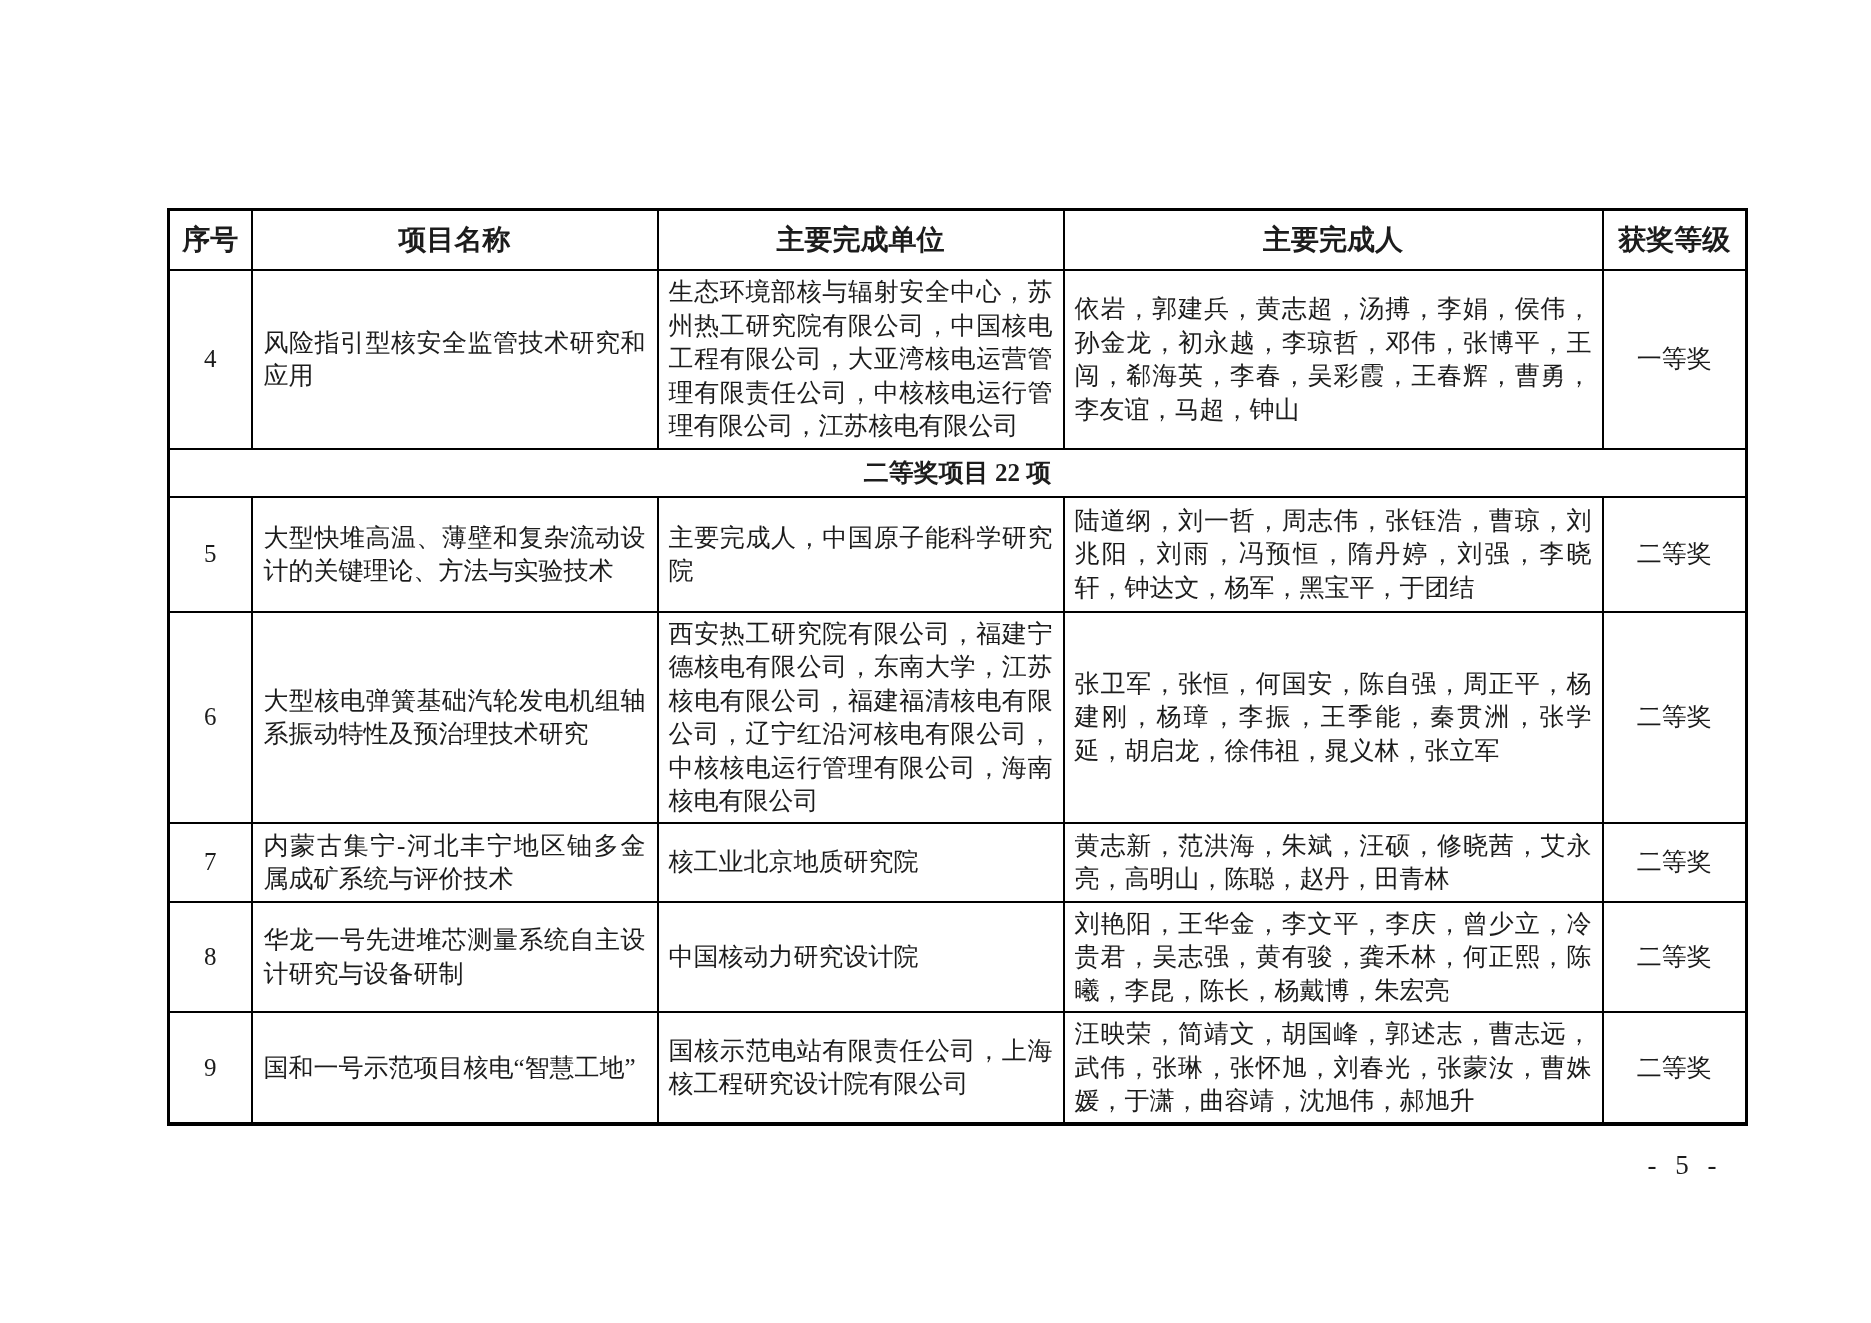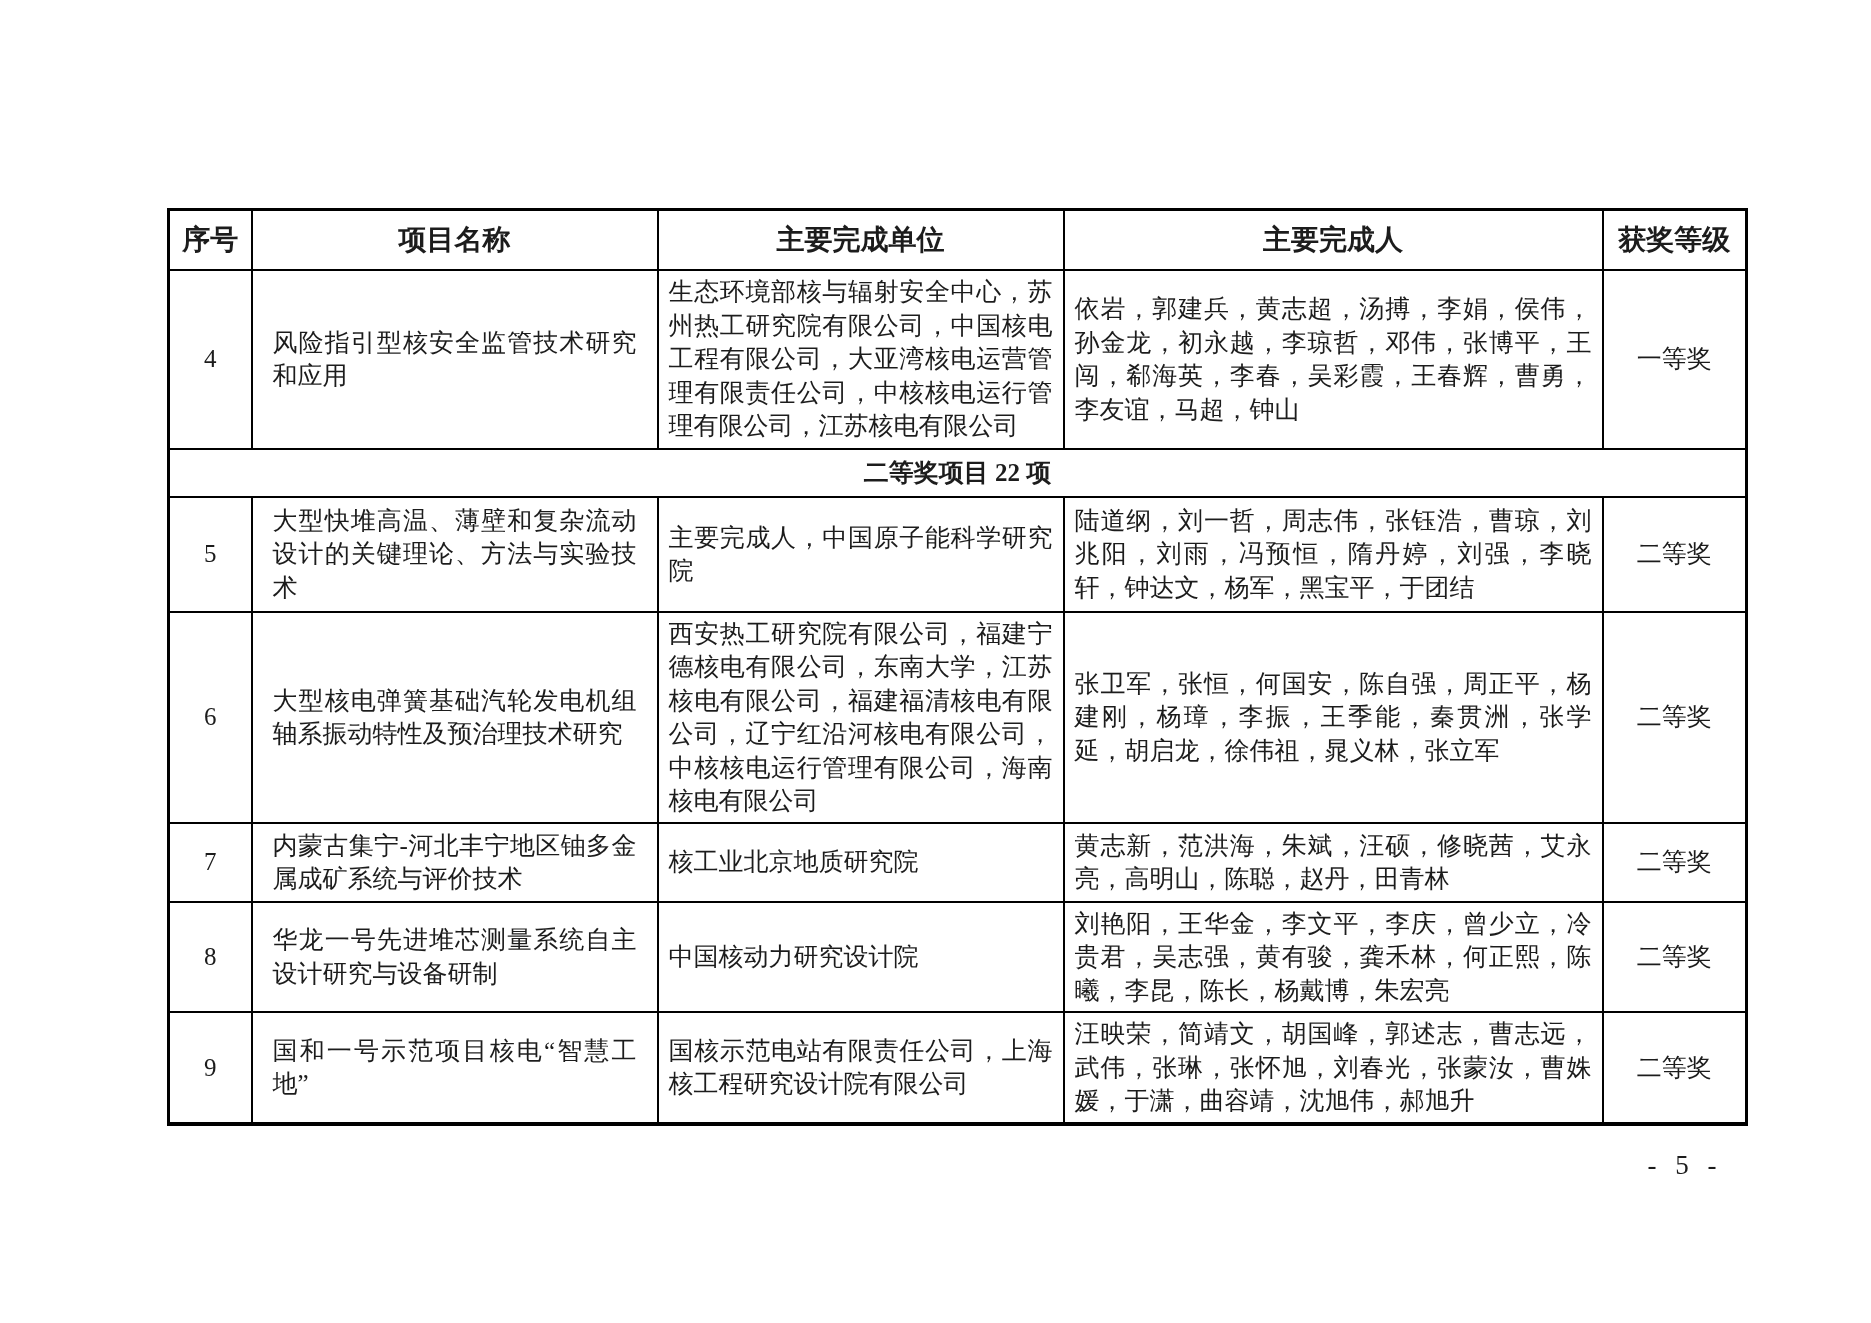--- a/index.html
+++ b/index.html
@@ -27,21 +27,21 @@
     line-height:1.34;
     overflow:hidden;
     box-sizing:border-box;
   }
   table.awards th{
     font-size:28px;
     font-weight:bold;
     padding:2px 4px;
   }
   td.c-num{ text-align:center; font-size:26px; }
-  td.c-name{ text-align:justify; padding:4px 20px;margin-left:24px; }
+  td.c-name{ text-align:justify; padding:4px 11px;margin-left:24px; }
   td.c-units{ text-align:justify; padding:4px 10px; }
   td.c-people{ text-align:justify; padding:4px 10px; }
   td.c-award{ text-align:center; font-size:26px; }
   td.c-section{
     text-align:center;
     font-weight:bold;
     font-size:27px;
     padding:2px 4px;
     margin-left:31px;
   }

